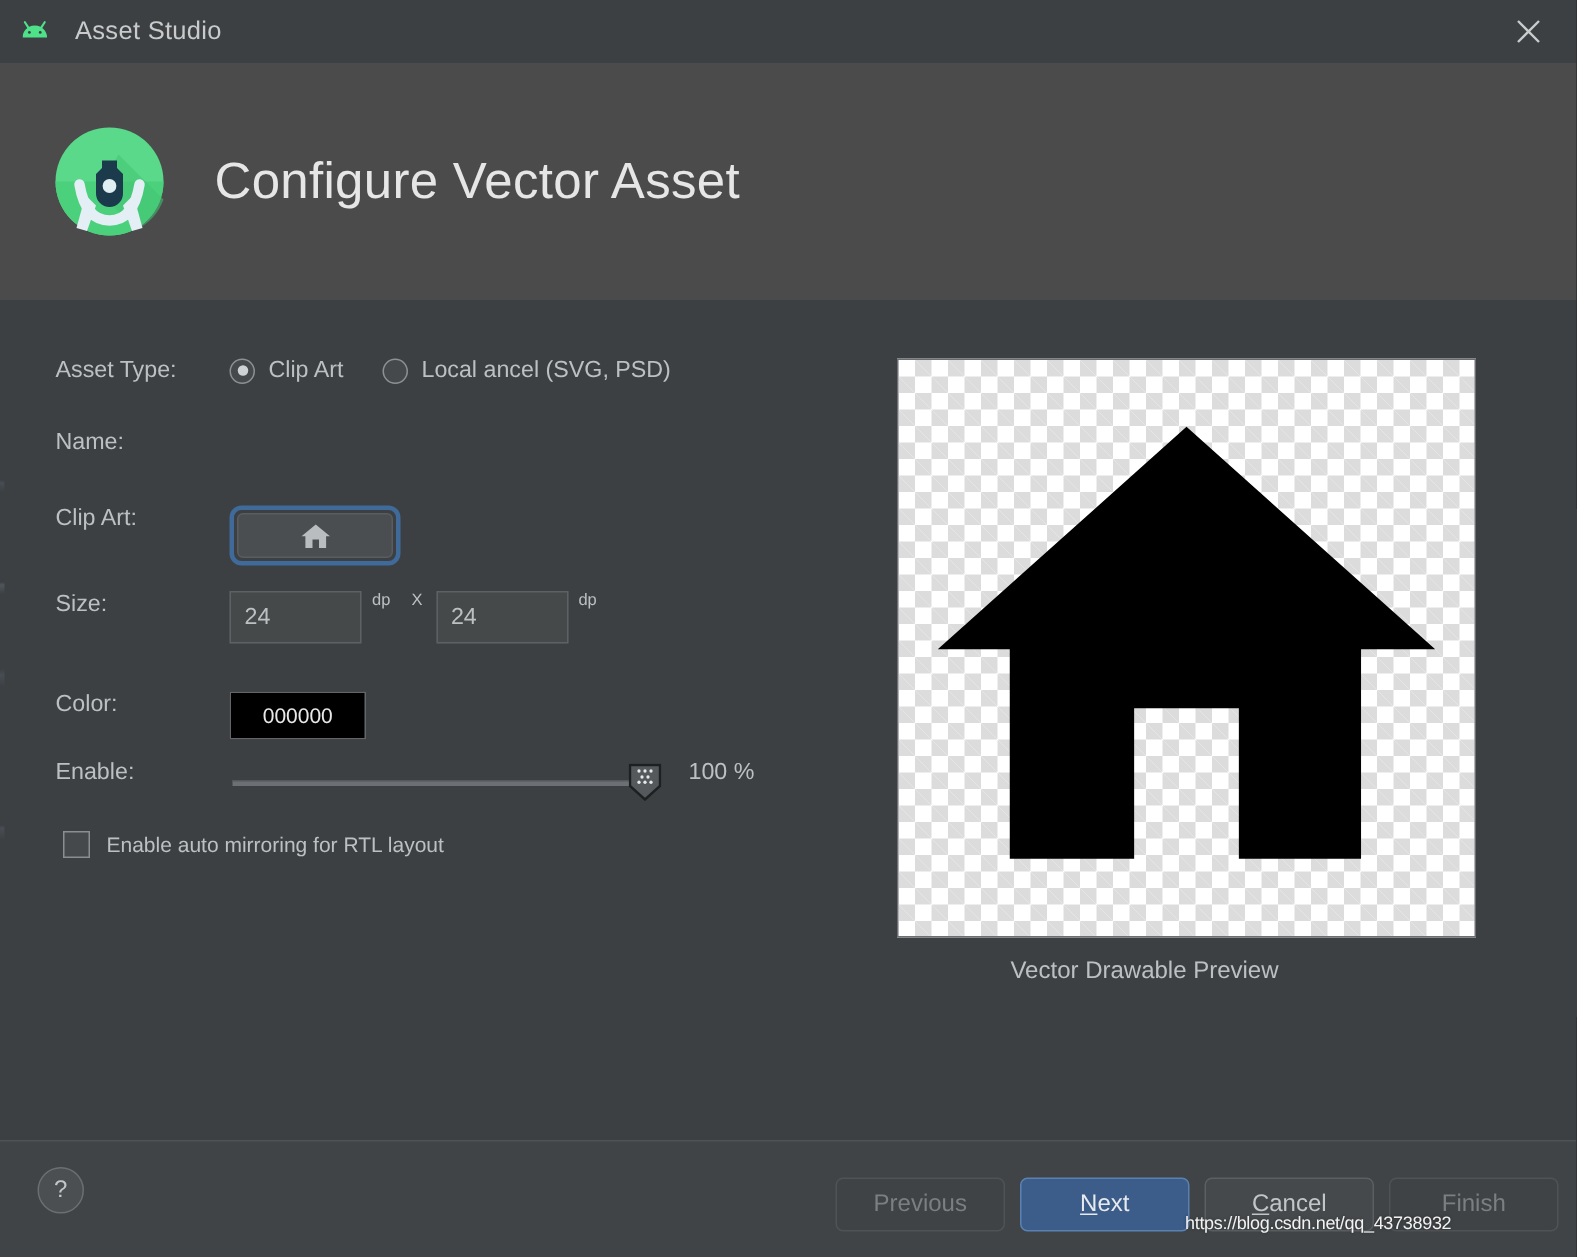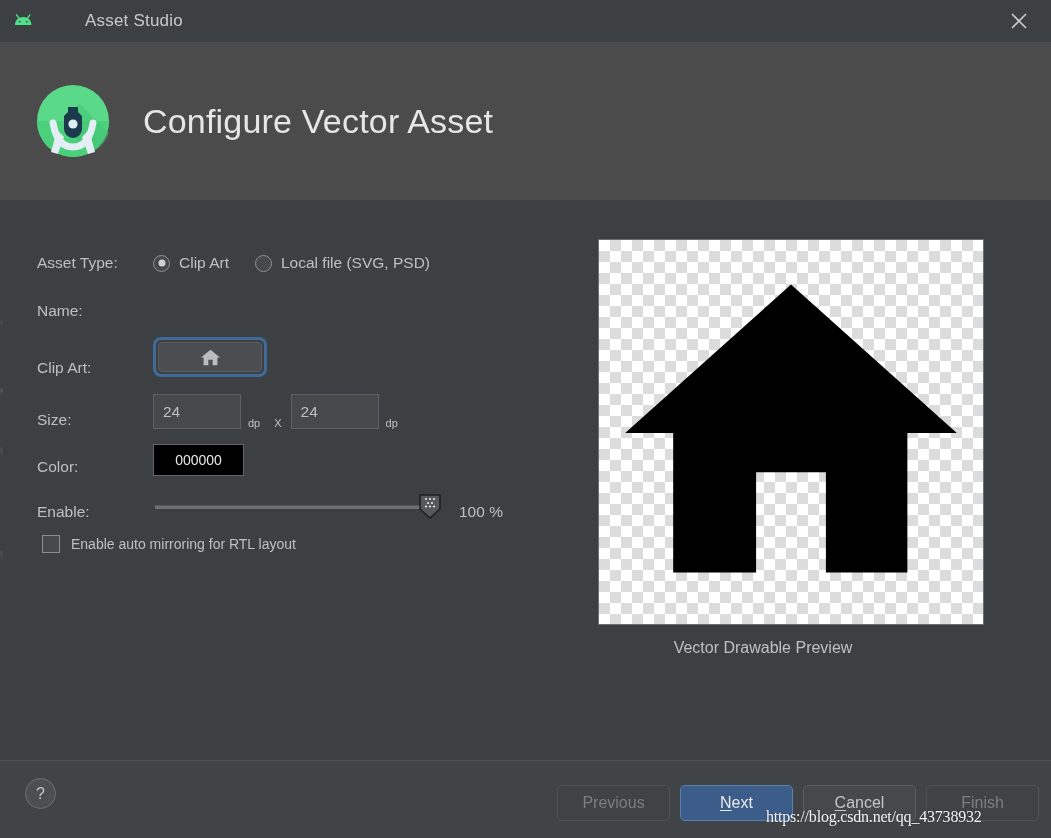--- a/index.html
+++ b/index.html
@@ -21,21 +21,20 @@
 
   
   .titlebar {
     position: absolute;
     left: 0; top: 0;
     width: 1051px;
     height: 42px;
     background: #3c4043;
     display: flex;
     align-items: center;
-    gap: 35px;
   }
   .titlebar-icon {
     margin-left: 14px;
     width: 26px;
     height: 26px;
     display: flex;
     align-items: center;
     justify-content: center;
   }
   .titlebar-title {
@@ -104,21 +103,21 @@
   }
 
   .form {
     position: absolute;
     left: 37px;
     top: 38px;
     width: 530px;
   }
   .row {
     display: flex;
-    align-items: flex-end;
+    align-items: flex-start;
     min-height: 34px;
   }
   .row-label {
     color: #bdc0c2;
     font-size: 15.5px;
     width: 116px;
     flex: 0 0 116px;
   }
 
   
@@ -354,25 +353,25 @@
     background: #3c5c89;
     border: 1px solid #5b81b3;
     color: #e7eaee;
   }
   .btn .mn {
     text-decoration: underline;
     text-underline-offset: 2px;
   }
   .watermark {
     position: absolute;
-    left: 766px;
+    left: 790px;
     top: 808px;
-    font-size: 16px;
+    font-size: 12px;
     color: #f2f2f2;
-    font-family: Liberation Serif, serif;
+    font-family: Liberation Sans, sans-serif;
     letter-spacing: -0.2px;
     white-space: nowrap;
     text-shadow: 0 0 2px rgba(0,0,0,.35);
   }
 </style>
 </head>
 <body>
 
 <div class="window">
 
@@ -415,21 +414,21 @@
 
       <div class="row">
         <div class="row-label">Asset Type:</div>
         <div class="radio-group">
           <div class="radio">
             <span class="radio-mark on"></span>
             <span class="radio-text">Clip Art</span>
           </div>
           <div class="radio">
             <span class="radio-mark"></span>
-            <span class="radio-text">Local file (SVG, PSD)</span>
+            <span class="radio-text">Local ancel (SVG, PSD)</span>
           </div>
         </div>
       </div>
 
       <div class="row" style="margin-top:14px;">
         <div class="row-label">Name:</div>
       </div>
 
       <div class="row" style="margin-top:17px;">
         <div class="row-label">Clip Art:</div>
@@ -446,21 +445,21 @@
 
       <div class="row" style="margin-top:17px;">
         <div class="row-label">Size:</div>
         <input class="textfield size-field" type="text" value="24" style="">
         <span class="unit">dp</span>
         <span class="unit x">X</span>
         <input class="textfield size-field" type="text" value="24" style="">
         <span class="unit">dp</span>
       </div>
 
-      <div class="row" style="margin-top:13px;">
+      <div class="row" style="margin-top:32px;">
         <div class="row-label">Color:</div>
         <div class="color-swatch">
           <span>000000</span>
         </div>
       </div>
 
       <div class="row" style="margin-top:11px;">
         <div class="row-label">Enable:</div>
         <div class="slider-wrap">
           <div class="slider-track"></div>

